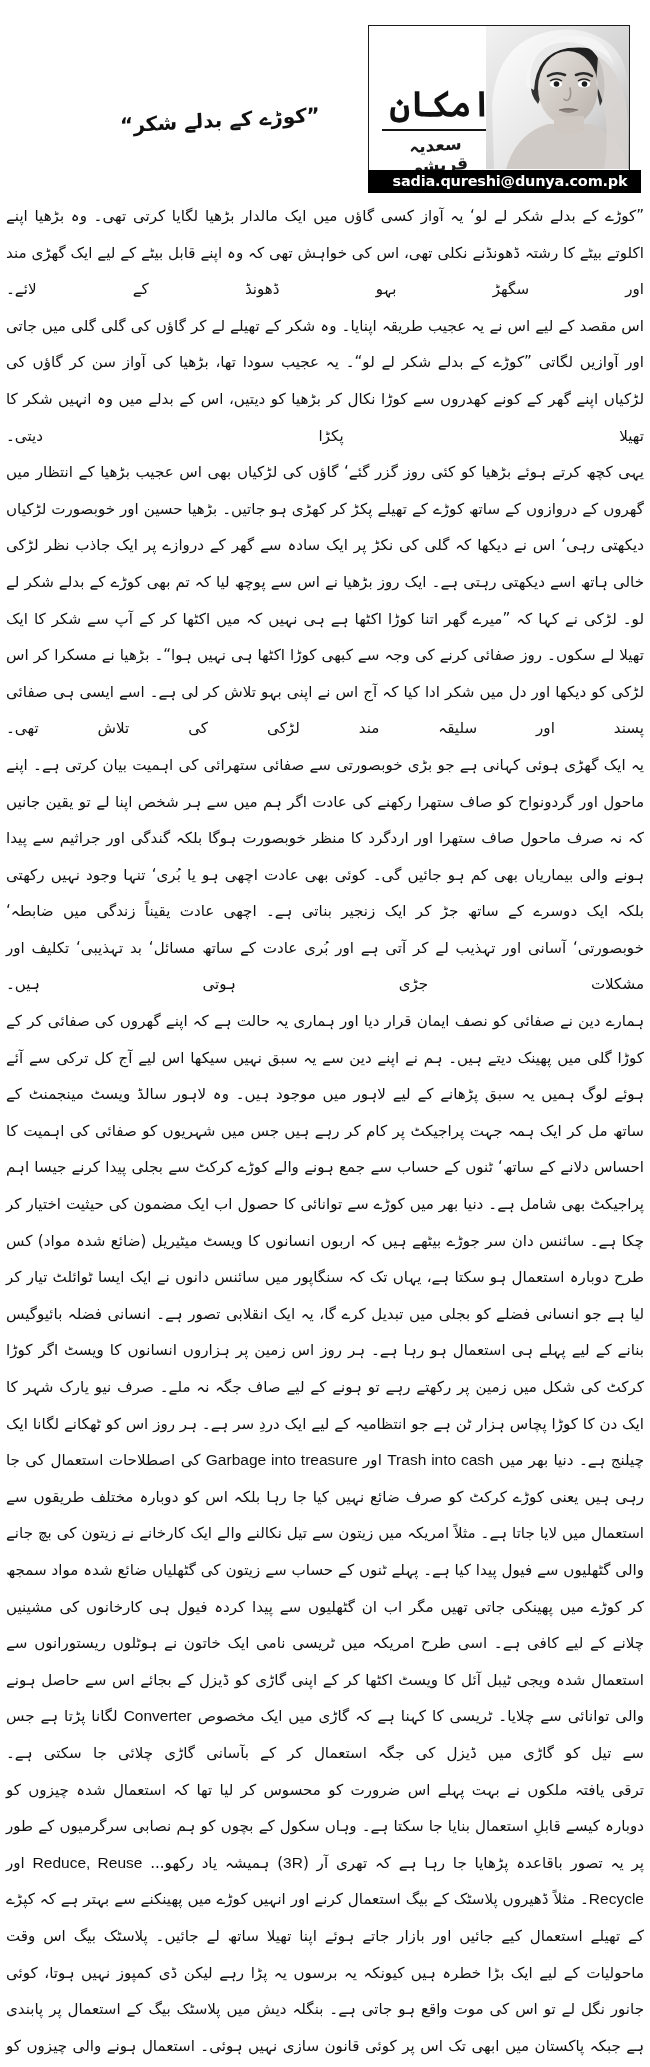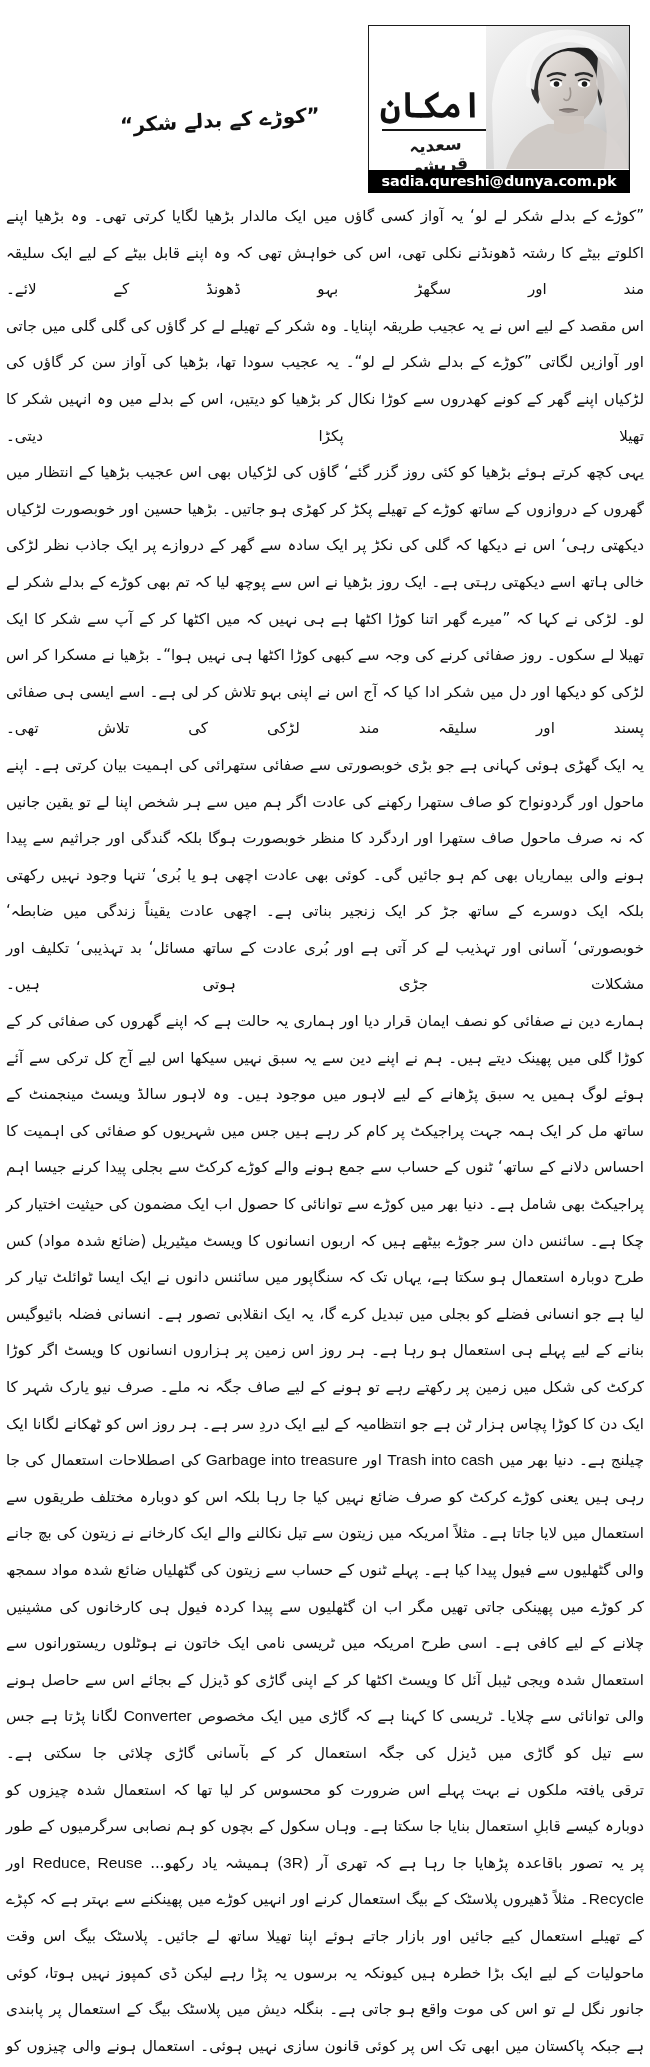--- a/index.html
+++ b/index.html
@@ -52,22 +52,22 @@
     background: #cfcfcf;
   }
   .portrait svg { display: block; }
 
   
   .column-name {
     position: absolute;
     top: 62px;
     left: 12px;
     width: 112px;
-    text-align: left;
-    font-family: Liberation Sans, sans-serif;
+    text-align: right;
+    font-family: Liberation Serif, serif;
     font-size: 35px;
     font-weight: 700;
     line-height: 1;
     color: #111111;
     letter-spacing: -1px;
   }
   .name-rule {
     position: absolute;
     top: 104px;
     left: 14px;
@@ -99,20 +99,21 @@
     background: #000000;
     color: #ffffff;
     direction: ltr;
     text-align: center;
     font-family: "DejaVu Sans", "Liberation Sans", sans-serif;
     font-size: 14.5px;
     font-weight: 700;
     line-height: 23px;
     letter-spacing: -0.2px;
     white-space: nowrap;
+    padding-left: 11px;
   }
 
   
   .headline {
     position: absolute;
     top: 108px;
     left: 120px;
     width: 200px;
     text-align: center;
     font-family: "DejaVu Sans", "Liberation Sans", sans-serif;
@@ -218,19 +219,19 @@
 
         <path d="M112 30 Q140 48 142 96 L142 143 L118 143 Q126 90 110 58 Z" fill="#d8d4d1" opacity="0.9"></path>
       </svg>
     </div>
 
     <div class="email-bar">sadia.qureshi@dunya.com.pk</div>
   </div>
 </div>
 
 <div class="article" id="article-body">
-    <p>”کوڑے کے بدلے شکر لے لو‘ یہ آواز کسی گاؤں میں ایک مالدار بڑھیا لگایا کرتی تھی۔ وہ بڑھیا اپنے اکلوتے بیٹے کا رشتہ ڈھونڈنے نکلی تھی، اس کی خواہش تھی کہ وہ اپنے قابل بیٹے کے لیے ایک سلیقہ مند اور سگھڑ بہو ڈھونڈ کے لائے۔</p>
+    <p>”کوڑے کے بدلے شکر لے لو‘ یہ آواز کسی گاؤں میں ایک مالدار بڑھیا لگایا کرتی تھی۔ وہ بڑھیا اپنے اکلوتے بیٹے کا رشتہ ڈھونڈنے نکلی تھی، اس کی خواہش تھی کہ وہ اپنے قابل بیٹے کے لیے ایک گھڑی مند اور سگھڑ بہو ڈھونڈ کے لائے۔</p>
     <p>اس مقصد کے لیے اس نے یہ عجیب طریقہ اپنایا۔ وہ شکر کے تھیلے لے کر گاؤں کی گلی گلی میں جاتی اور آوازیں لگاتی ”کوڑے کے بدلے شکر لے لو“۔ یہ عجیب سودا تھا، بڑھیا کی آواز سن کر گاؤں کی لڑکیاں اپنے گھر کے کونے کھدروں سے کوڑا نکال کر بڑھیا کو دیتیں، اس کے بدلے میں وہ انہیں شکر کا تھیلا پکڑا دیتی۔</p>
     <p>یہی کچھ کرتے ہوئے بڑھیا کو کئی روز گزر گئے‘ گاؤں کی لڑکیاں بھی اس عجیب بڑھیا کے انتظار میں گھروں کے دروازوں کے ساتھ کوڑے کے تھیلے پکڑ کر کھڑی ہو جاتیں۔ بڑھیا حسین اور خوبصورت لڑکیاں دیکھتی رہی‘ اس نے دیکھا کہ گلی کی نکڑ پر ایک سادہ سے گھر کے دروازے پر ایک جاذب نظر لڑکی خالی ہاتھ اسے دیکھتی رہتی ہے۔ ایک روز بڑھیا نے اس سے پوچھ لیا کہ تم بھی کوڑے کے بدلے شکر لے لو۔ لڑکی نے کہا کہ ”میرے گھر اتنا کوڑا اکٹھا ہے ہی نہیں کہ میں اکٹھا کر کے آپ سے شکر کا ایک تھیلا لے سکوں۔ روز صفائی کرنے کی وجہ سے کبھی کوڑا اکٹھا ہی نہیں ہوا“۔ بڑھیا نے مسکرا کر اس لڑکی کو دیکھا اور دل میں شکر ادا کیا کہ  آج اس نے اپنی بہو تلاش کر لی ہے۔ اسے ایسی ہی صفائی پسند اور سلیقہ مند لڑکی کی تلاش تھی۔</p>
     <p>یہ ایک گھڑی ہوئی کہانی ہے جو بڑی خوبصورتی سے  صفائی ستھرائی کی اہمیت بیان کرتی ہے۔ اپنے ماحول اور گردونواح کو صاف ستھرا رکھنے کی عادت اگر ہم میں سے ہر شخص اپنا لے تو یقین جانیں کہ نہ صرف ماحول صاف ستھرا اور اردگرد کا منظر خوبصورت  ہوگا بلکہ گندگی اور جراثیم سے پیدا ہونے والی بیماریاں بھی کم ہو جائیں گی۔ کوئی بھی عادت اچھی ہو یا بُری‘ تنہا وجود نہیں رکھتی بلکہ ایک دوسرے کے ساتھ جڑ کر ایک زنجیر بناتی ہے۔ اچھی عادت یقیناً زندگی میں ضابطہ‘ خوبصورتی‘ آسانی اور تہذیب لے کر آتی ہے اور بُری عادت کے ساتھ مسائل‘ بد تہذیبی‘ تکلیف اور مشکلات جڑی ہوتی ہیں۔</p>
     <p>ہمارے دین نے صفائی کو نصف ایمان قرار دیا اور ہماری یہ حالت ہے کہ اپنے گھروں کی صفائی کر کے کوڑا گلی میں پھینک دیتے ہیں۔ ہم نے اپنے دین سے یہ سبق نہیں سیکھا اس لیے آج کل ترکی سے آئے ہوئے لوگ ہمیں یہ سبق پڑھانے کے لیے لاہور میں موجود ہیں۔ وہ لاہور سالڈ ویسٹ مینجمنٹ کے ساتھ مل کر ایک ہمہ جہت پراجیکٹ پر کام کر رہے ہیں جس میں شہریوں کو صفائی کی اہمیت کا احساس دلانے کے ساتھ‘ ٹنوں کے حساب سے جمع ہونے والے کوڑے کرکٹ سے بجلی پیدا کرنے جیسا اہم پراجیکٹ بھی شامل ہے۔ دنیا بھر میں کوڑے سے توانائی کا حصول اب ایک مضمون کی حیثیت اختیار کر چکا ہے۔ سائنس دان سر جوڑے بیٹھے ہیں کہ اربوں انسانوں کا ویسٹ میٹیریل (ضائع شدہ مواد) کس طرح دوبارہ استعمال ہو سکتا ہے، یہاں تک کہ سنگاپور میں سائنس دانوں نے ایک ایسا ٹوائلٹ تیار کر لیا ہے جو انسانی فضلے کو بجلی میں تبدیل کرے گا، یہ ایک انقلابی تصور ہے۔ انسانی فضلہ بائیوگیس بنانے کے لیے پہلے ہی استعمال ہو رہا ہے۔ ہر روز اس زمین پر ہزاروں انسانوں کا ویسٹ اگر کوڑا کرکٹ کی شکل میں زمین پر رکھتے رہے تو ہونے کے لیے صاف جگہ نہ ملے۔ صرف نیو یارک شہر کا ایک دن کا کوڑا پچاس ہزار ٹن ہے جو انتظامیہ کے لیے ایک دردِ سر ہے۔ ہر روز اس کو ٹھکانے لگانا ایک چیلنج ہے۔ دنیا بھر میں <span class="en">Trash into cash</span> اور <span class="en">Garbage into treasure</span> کی اصطلاحات استعمال کی جا رہی ہیں یعنی کوڑے کرکٹ کو صرف ضائع نہیں کیا جا رہا بلکہ اس کو دوبارہ مختلف طریقوں سے استعمال میں لایا جاتا ہے۔ مثلاً امریکہ میں زیتون سے تیل نکالنے والے ایک کارخانے نے زیتون کی بچ جانے والی گٹھلیوں سے فیول پیدا کیا ہے۔ پہلے ٹنوں کے حساب سے زیتون کی گٹھلیاں ضائع شدہ مواد سمجھ کر کوڑے میں پھینکی جاتی تھیں مگر اب ان گٹھلیوں سے پیدا کردہ فیول ہی کارخانوں کی مشینیں چلانے کے لیے کافی ہے۔ اسی طرح امریکہ میں ٹریسی نامی ایک خاتون نے ہوٹلوں ریستورانوں سے استعمال شدہ ویجی ٹیبل آئل کا ویسٹ اکٹھا کر کے اپنی گاڑی کو ڈیزل کے بجائے اس سے حاصل ہونے والی توانائی سے چلایا۔ ٹریسی کا کہنا ہے کہ گاڑی میں ایک مخصوص <span class="en">Converter</span> لگانا پڑتا ہے جس سے تیل کو گاڑی میں ڈیزل کی جگہ استعمال کر کے بآسانی گاڑی چلائی جا سکتی ہے۔</p>
     <p>ترقی یافتہ ملکوں نے بہت پہلے اس ضرورت کو محسوس کر لیا تھا کہ استعمال شدہ چیزوں کو دوبارہ کیسے قابلِ استعمال بنایا جا سکتا ہے۔ وہاں سکول کے بچوں کو ہم نصابی سرگرمیوں کے طور پر یہ تصور باقاعدہ پڑھایا جا رہا ہے کہ تھری آر (<span class="en">3R</span>) ہمیشہ یاد رکھو... <span class="en">Reduce, Reuse</span> اور <span class="en">Recycle</span>۔ مثلاً ڈھیروں پلاسٹک کے بیگ استعمال کرنے اور انہیں کوڑے میں پھینکنے سے بہتر ہے کہ کپڑے کے تھیلے استعمال کیے جائیں اور بازار جاتے ہوئے اپنا تھیلا ساتھ لے جائیں۔ پلاسٹک بیگ اس وقت ماحولیات کے لیے ایک بڑا خطرہ ہیں کیونکہ یہ برسوں یہ پڑا رہے لیکن ڈی کمپوز نہیں ہوتا، کوئی جانور نگل لے تو اس کی موت واقع ہو جاتی ہے۔ بنگلہ دیش میں پلاسٹک بیگ کے استعمال پر پابندی ہے جبکہ پاکستان میں ابھی تک اس پر کوئی قانون سازی نہیں ہوئی۔ استعمال ہونے والی چیزوں کو دوبارہ نئے انداز میں استعمال کیا جا سکتا ہے، مثلاً جام جیلی کے جار کو پینٹ کر کے گلدان میں بدلا جا سکتا ہے، اسے کوپن ہولڈر بنایا جا سکتا ہے، بے کار گتوں اور اخبارات سے آرائشی اشیاء بنائی جا سکتی ہیں۔ جاپانی اس آرٹ کو پیپر ماشی کہتے ہیں، وہ بے کار گتوں کو گلو () اور پانی میں بھگو کر خاص طریقے سے مختلف گلدانوں اور آرائشی چیزوں میں بدلتے ہیں۔ بے شمار ایسے فنون ہیں جن کی مدد سے کوڑے کے ڈھیر پر جانے والی بے کار چیزوں سے کارآمد چیزیں بنائی جا سکتی ہیں۔ ہمارے ملک میں بھی خالی بوتلوں سے گلدان بنائے جا سکتے ہیں اور بڑے بڑے پلانٹ لگا کر کوڑے سے توانائی حاصل کی جا سکتی  ہے۔ ہمارے ہاں بھی اس کی تربیت سکول سے شروع ہونی چاہیے کہ کیسے ہم اپنی زمین کے قدرتی توازن کو محفوظ برقرار رکھ سکتے ہیں۔</p>
   </div>
 
 </body></html>

